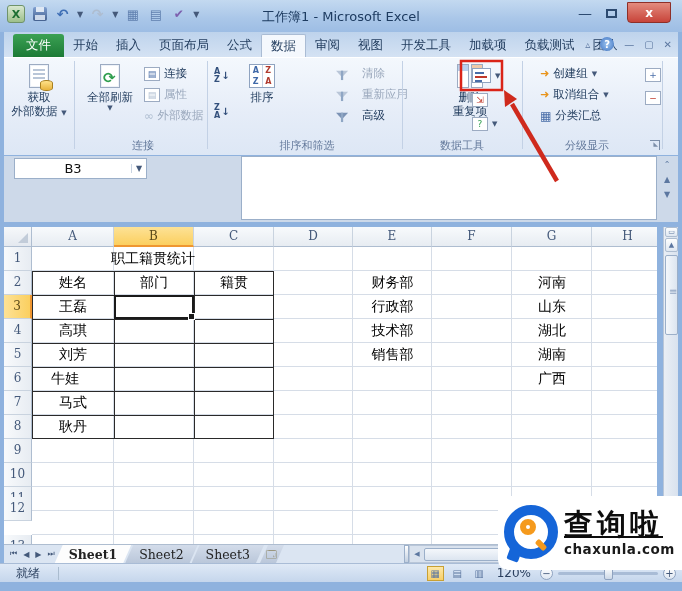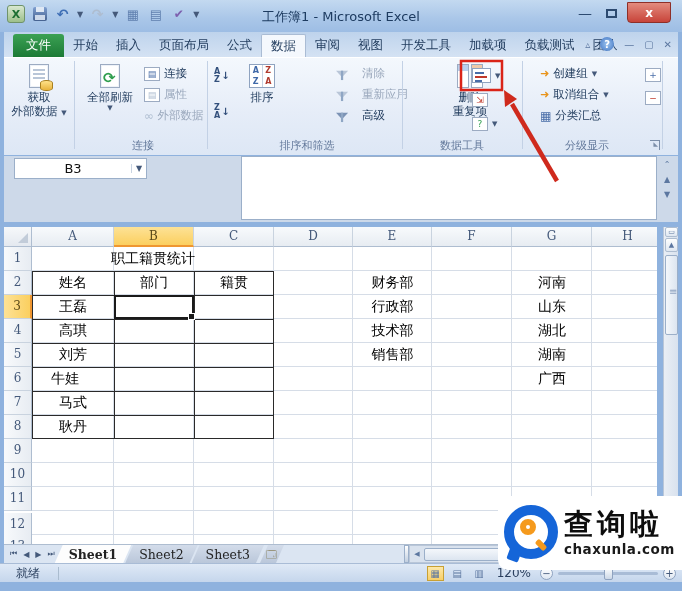--- a/index.html
+++ b/index.html
@@ -187,21 +187,21 @@
   #wm-ring { position:absolute; left:0; top:0; width:54px; height:54px; border-radius:50%;
     border:10px solid #1565d8; }
   #wm-tail { position:absolute; left:4px; bottom:0px; width:12px; height:12px; background:#1565d8;
     transform:rotate(20deg); border-radius:2px; }
   #wm-glass { position:absolute; left:16px; top:14px; width:16px; height:16px; border-radius:50%;
     border:6px solid #f59a1d; }
   #wm-handle { position:absolute; left:34px; top:34px; width:6px; height:12px; background:#f59a1d;
     transform:rotate(-45deg); border-radius:2px; }
   #wm-text { margin-left:4px; }
   #wm-brand { font-size:29px; font-weight:bold; color:#0d0d0d; letter-spacing:4px;
-    font-family:"DejaVu Serif",serif; line-height:1.1; }
+    font-family:"DejaVu Serif",serif; line-height:1.1;text-decoration:underline; }
   #wm-domain { font-size:13.5px; font-weight:bold; color:#1a1a1a; letter-spacing:.5px; }
 </style>
 </head>
 <body>
 
 <div id="win">
 
   <div id="titlebar">
     <div class="qat">
       <span class="qat-ico xl-logo">X</span>
@@ -391,21 +391,21 @@
         <div class="rowhead" style="top: 44px; height: 24px; line-height: 22px;">2</div>
         <div class="rowhead sel" style="top: 68px; height: 24px; line-height: 22px;">3</div>
         <div class="rowhead" style="top: 92px; height: 24px; line-height: 22px;">4</div>
         <div class="rowhead" style="top: 116px; height: 24px; line-height: 22px;">5</div>
         <div class="rowhead" style="top: 140px; height: 24px; line-height: 22px;">6</div>
         <div class="rowhead" style="top: 164px; height: 24px; line-height: 22px;">7</div>
         <div class="rowhead" style="top: 188px; height: 24px; line-height: 22px;">8</div>
         <div class="rowhead" style="top: 212px; height: 24px; line-height: 22px;">9</div>
         <div class="rowhead" style="top: 236px; height: 24px; line-height: 22px;">10</div>
         <div class="rowhead" style="top: 260px; height: 24px; line-height: 22px;">11</div>
-        <div class="rowhead" style="top: 270px; height: 24px; line-height: 22px; margin-top: 16px;">12</div>
+        <div class="rowhead" style="top: 270px; height: 24px; line-height: 22px;">12</div>
         <div class="rowhead" style="top: 308px; height: 24px; line-height: 22px;">13</div>
         <div class="vline" style="left: 109px; height: 312px;"></div>
         <div class="vline" style="left: 189px; height: 312px;"></div>
         <div class="vline" style="left: 269px; height: 312px;"></div>
         <div class="vline" style="left: 348px; height: 312px;"></div>
         <div class="vline" style="left: 427px; height: 312px;"></div>
         <div class="vline" style="left: 507px; height: 312px;"></div>
         <div class="vline" style="left: 587px; height: 312px;"></div>
         <div class="hline" style="top: 43px; width: 632px;"></div>
         <div class="hline" style="top: 67px; width: 632px;"></div>

